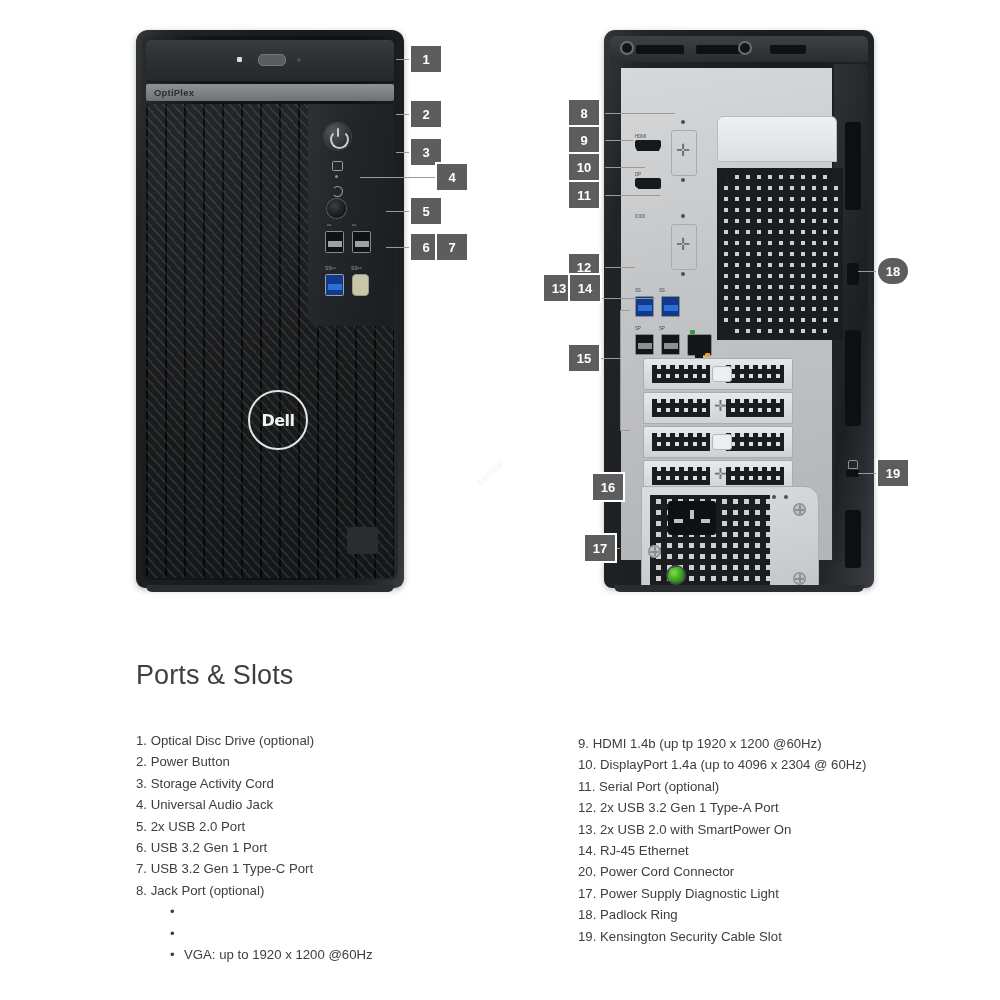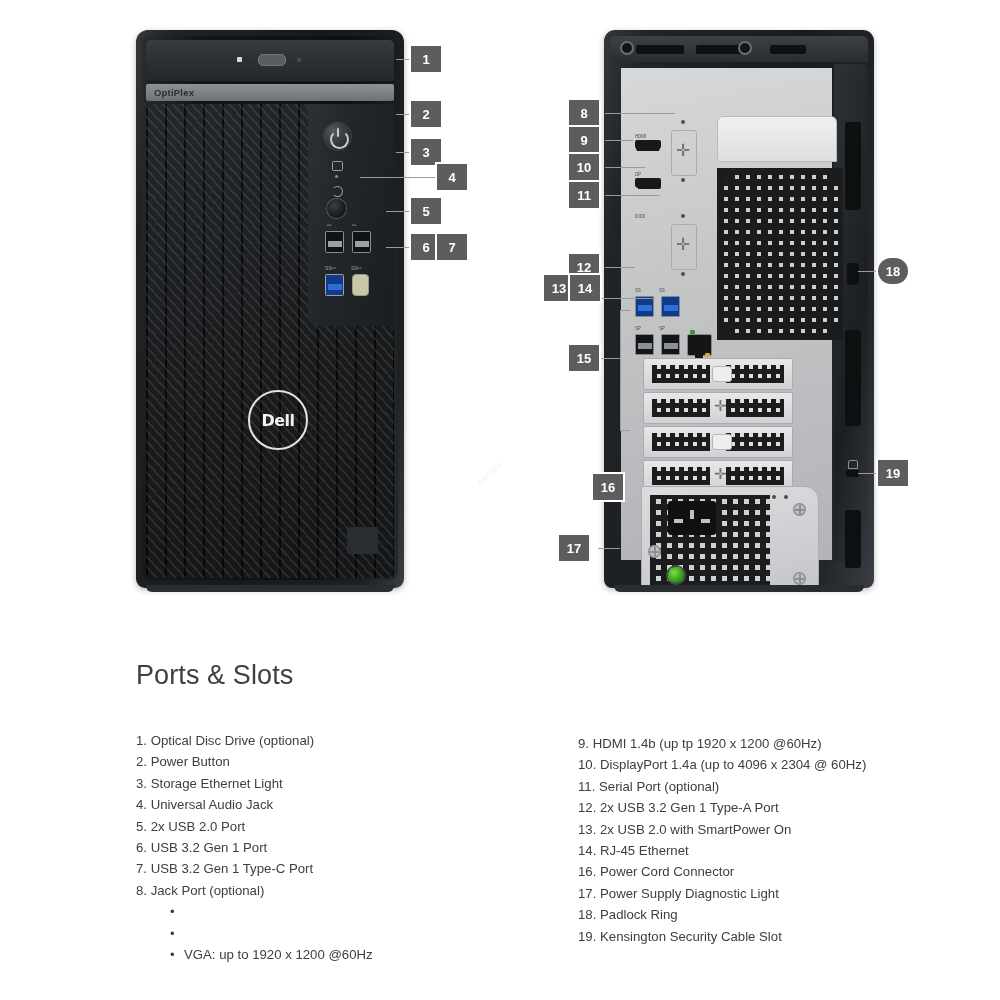--- a/index.html
+++ b/index.html
@@ -437,41 +437,41 @@
 
   <div class="badge" style="left:569px;top:100px;">8</div>
   <div class="badge" style="left:569px;top:127px;">9</div>
   <div class="badge" style="left:569px;top:154px;">10</div>
   <div class="badge" style="left:569px;top:182px;">11</div>
   <div class="badge" style="left:569px;top:254px;">12</div>
   <div class="badge" style="left:544px;top:275px;">13</div>
   <div class="badge" style="left:570px;top:275px;">14</div>
   <div class="badge" style="left:569px;top:345px;">15</div>
   <div class="badge" style="left:569px;top:474px;margin-left:24px;">16</div>
-  <div class="badge" style="left:559px;top:535px;">17</div>
+  <div class="badge" style="left:585px;top:535px;">17</div>
   <div class="badge" style="left:878px;top:258px;border-radius:13px;">18</div>
   <div class="badge" style="left:878px;top:460px;">19</div>
 
   <div class="watermark">sample</div>
 
   <div class="section-title">Ports &amp; Slots</div>
 
   <div class="col left">
     <div id="left-list">
         <div class="li">
           <span class="num">1. </span>
           <span>Optical Disc Drive (optional)</span>
         </div>
         <div class="li">
           <span class="num">2. </span>
           <span>Power Button</span>
         </div>
         <div class="li">
           <span class="num">3. </span>
-          <span>Storage Ethernet Light</span>
+          <span>Storage Activity Cord</span>
         </div>
         <div class="li">
           <span class="num">4. </span>
           <span>Universal Audio Jack</span>
         </div>
         <div class="li">
           <span class="num">5. </span>
           <span>2x USB 2.0 Port</span>
         </div>
         <div class="li">
@@ -521,21 +521,21 @@
         </div>
         <div class="li">
           <span class="num">13. </span>
           <span>2x USB 2.0 with SmartPower On</span>
         </div>
         <div class="li">
           <span class="num">14. </span>
           <span>RJ-45 Ethernet</span>
         </div>
         <div class="li">
-          <span class="num">16. </span>
+          <span class="num">20. </span>
           <span>Power Cord Connector</span>
         </div>
         <div class="li">
           <span class="num">17. </span>
           <span>Power Supply Diagnostic Light</span>
         </div>
         <div class="li">
           <span class="num">18. </span>
           <span>Padlock Ring</span>
         </div>

